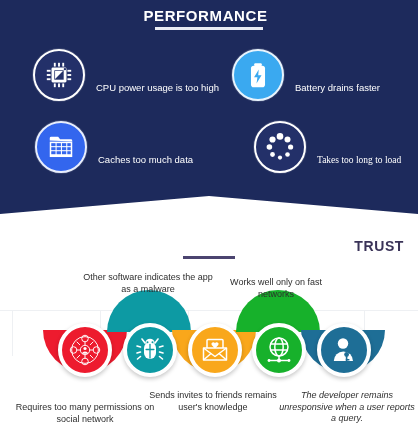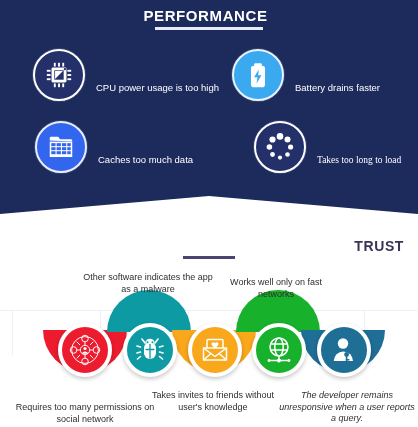--- a/index.html
+++ b/index.html
@@ -281,16 +281,16 @@
             <rect x="17.8" y="25" width="3.6" height="1.5"></rect>
           </g>
         </svg>
       </span>
     </div>
   </div>
 
   <div class="tcap ttop1">Other software indicates the app as a malware</div>
   <div class="tcap ttop2">Works well only on fast networks</div>
   <div class="tcap tbot1">Requires too many permissions on social network</div>
-  <div class="tcap tbot2">Takes invites to friends without user's knowledge</div>
+  <div class="tcap tbot2">Sends invites to friends remains user's knowledge</div>
   <div class="tcap tbot3">The developer remains unresponsive when a user reports a query.</div>
 
 </div>
 
 </body></html>

